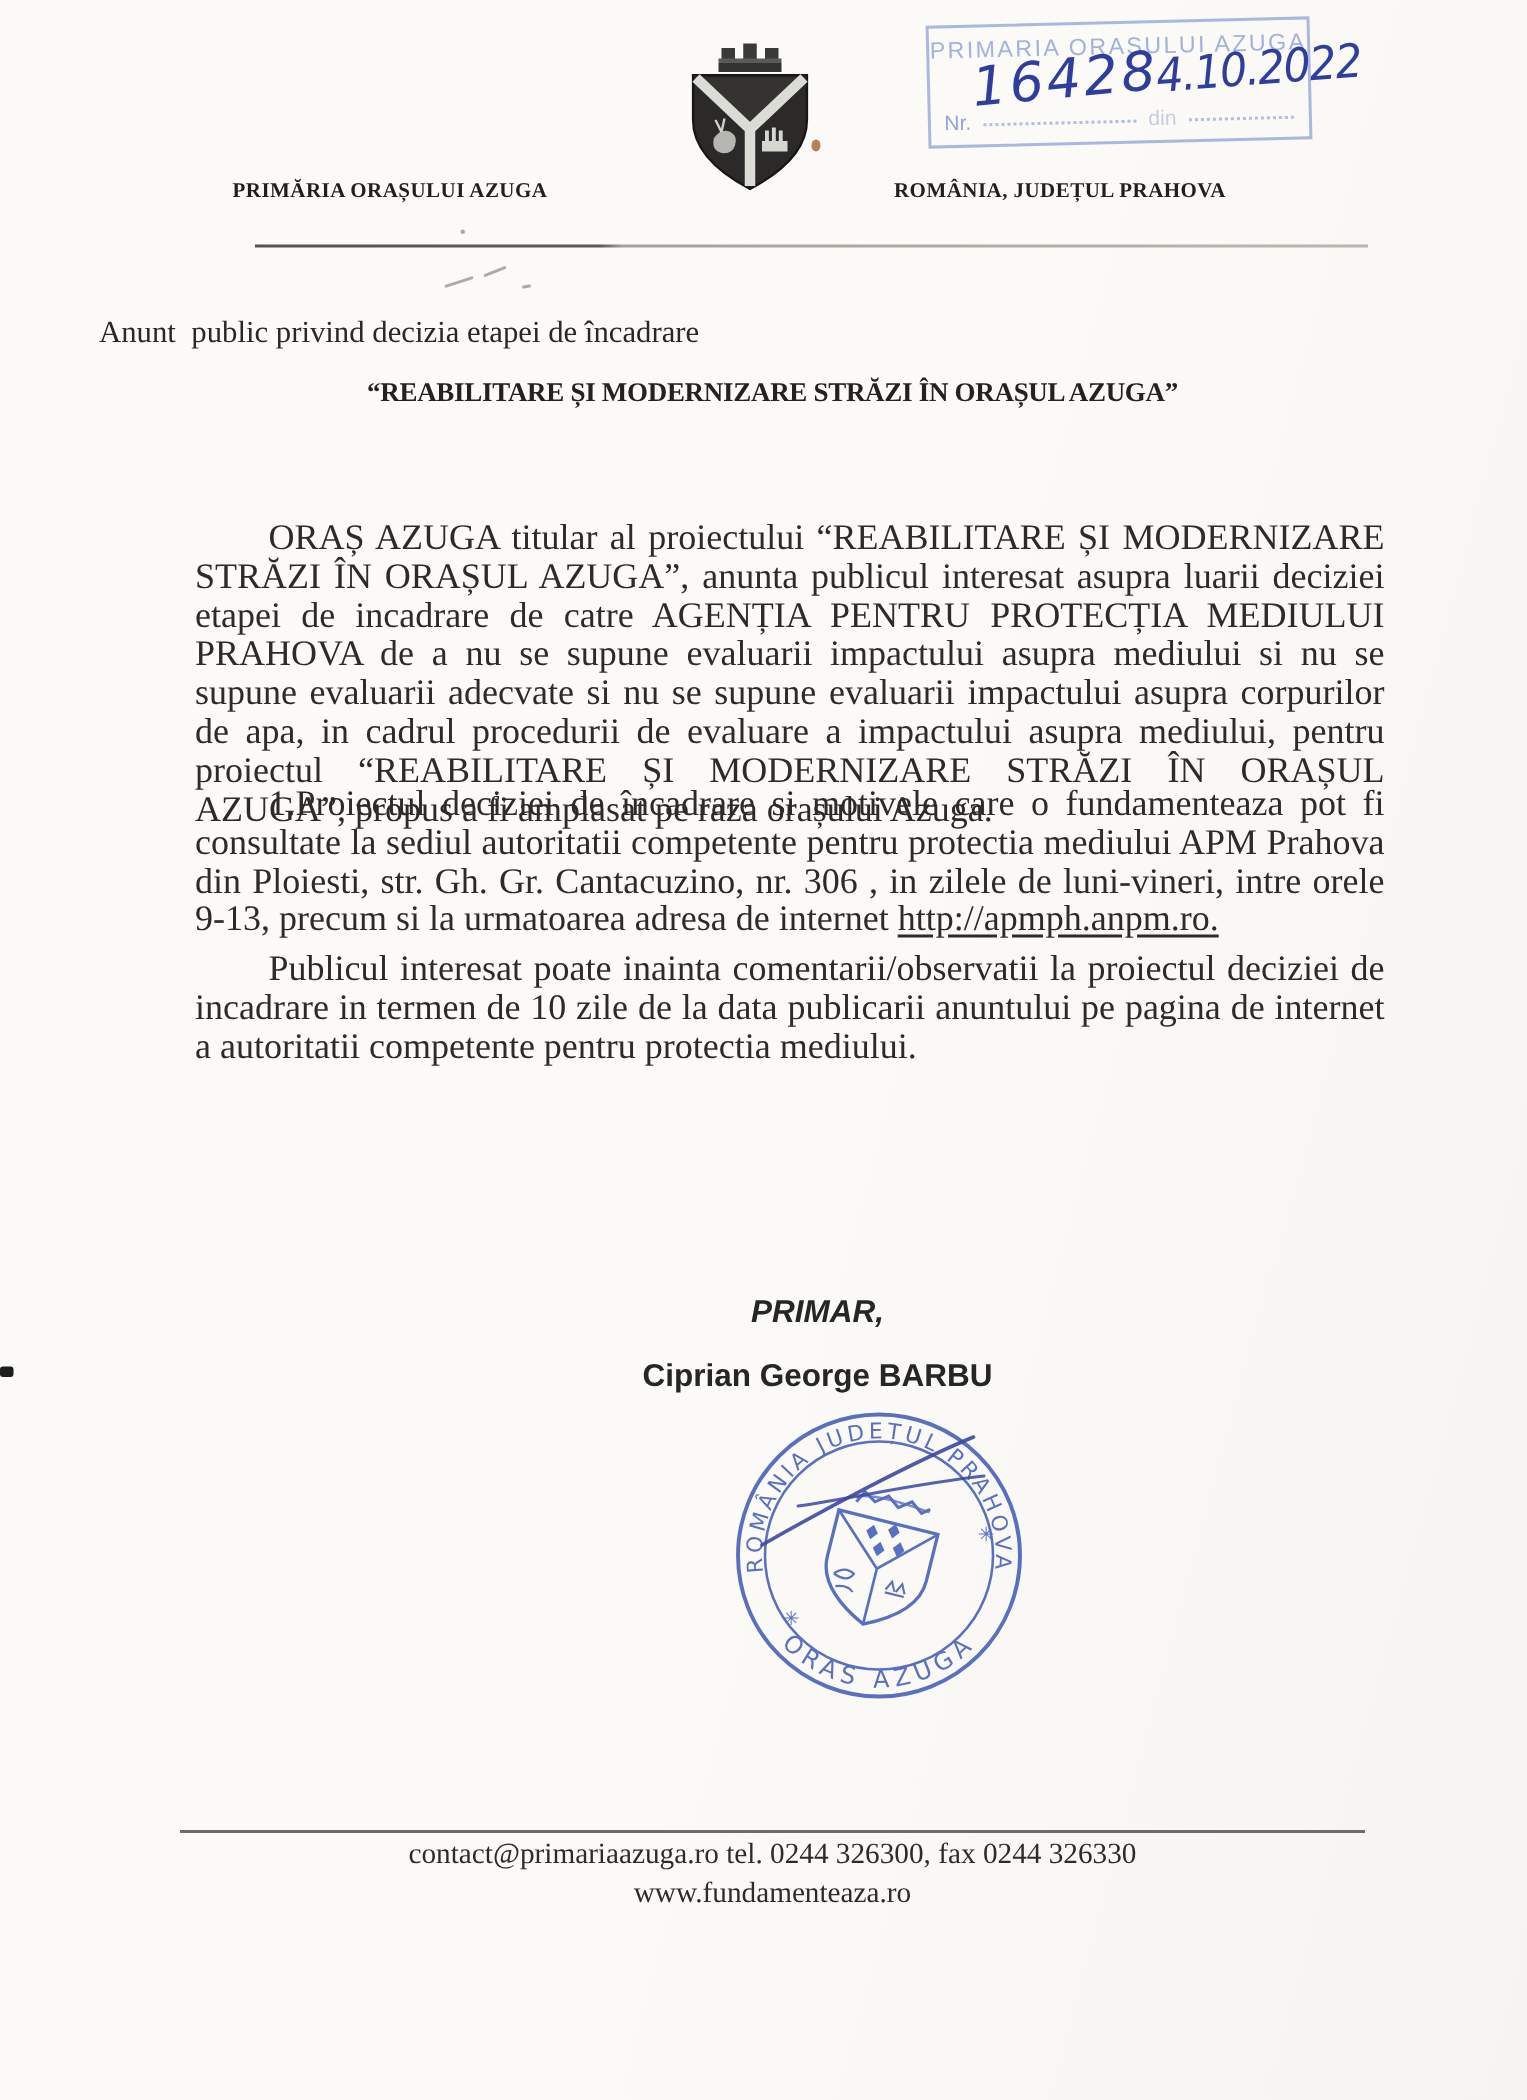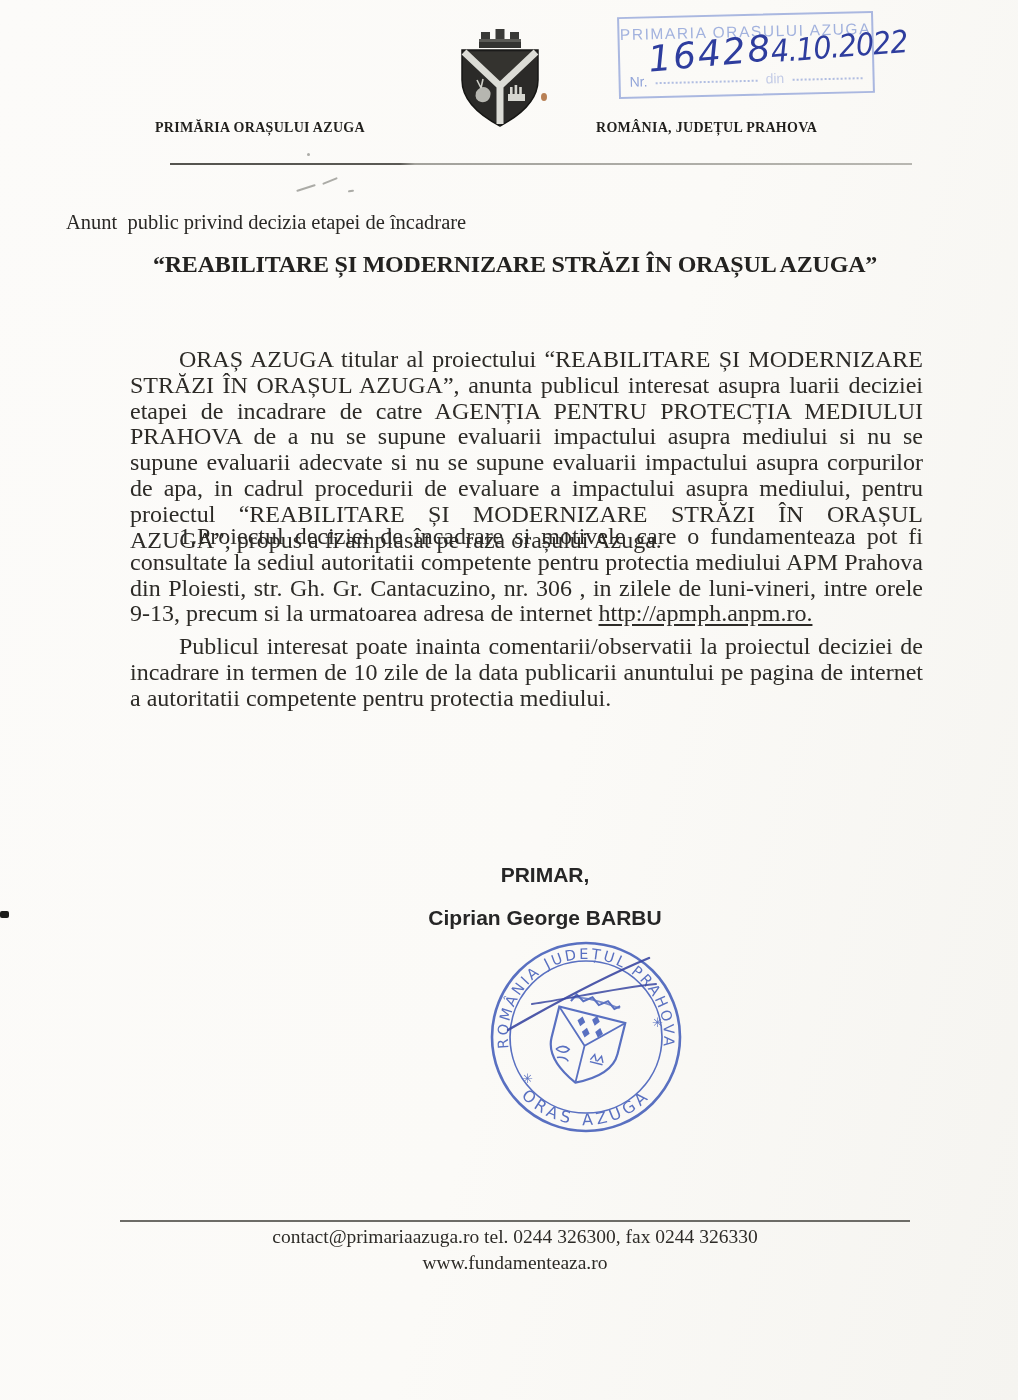--- a/index.html
+++ b/index.html
@@ -36,31 +36,31 @@
   .reg-din-label{position:absolute;left:145px;bottom:7px;font-family:"Liberation Sans",sans-serif;
     font-size:14px;color:rgba(104,130,205,.38);}
   .hand{position:absolute;font-family:"DejaVu Sans",sans-serif;font-style:italic;
     color:#2e3d9e;white-space:nowrap;}
   .hand-nr{left:28px;top:16px;font-size:36px;letter-spacing:2px;transform:rotate(-4deg);}
   .hand-date{left:150px;top:18px;font-size:31px;letter-spacing:-1px;transform:rotate(-3deg) scaleX(.92);transform-origin:left top;}
   
   .doc-title{position:absolute;left:66px;right:0;top:211px;text-align:left;
     font-size:20.5px;color:#2a2825;white-space:pre-wrap;}
   .doc-subtitle{position:absolute;left:12px;right:0;top:251px;text-align:center;
-    font-size:24px;font-weight:bold;color:#232220;letter-spacing:-.2px;}
+    font-size:18px;font-weight:bold;color:#232220;letter-spacing:-.2px;}
   .para{position:absolute;left:113px;width:793px;margin:17px;text-align:justify;
     font-size:24px;line-height:25.8px;text-indent:49px;color:#2d2b27;}
   .para-1{top:330px;}
   .para-2{top:507px;}
   .para-3{top:617px;}
   .doc-link{color:#2d2b27;text-decoration:underline;text-underline-offset:3px;cursor:pointer;}
   
   .sig{position:absolute;left:72px;right:0;text-align:center;
     font-family:"Liberation Sans",sans-serif;font-weight:bold;font-size:21px;color:#262626;}
-  .sig-role{top:863px;}
+  .sig-role{top:863px;font-style:italic;}
   .sig-name{top:906px;}
   .round-stamp{position:absolute;left:486px;top:937px;width:200px;height:200px;opacity:.93;}
   .round-stamp text{font-family:"DejaVu Sans",sans-serif;}
   
   .footer-rule{left:120px;top:1220px;width:790px;background:#6d6c67;height:1.6px;}
   .footer-line{position:absolute;left:12px;right:0;text-align:center;font-size:19.5px;color:#2d2b27;}
   .footer-contact{top:1226px;}
   .footer-site{top:1252px;}
   .edge-dot{position:absolute;left:0;top:911px;width:9px;height:7px;background:#1d1d1b;border-radius:2px;}
 </style>

